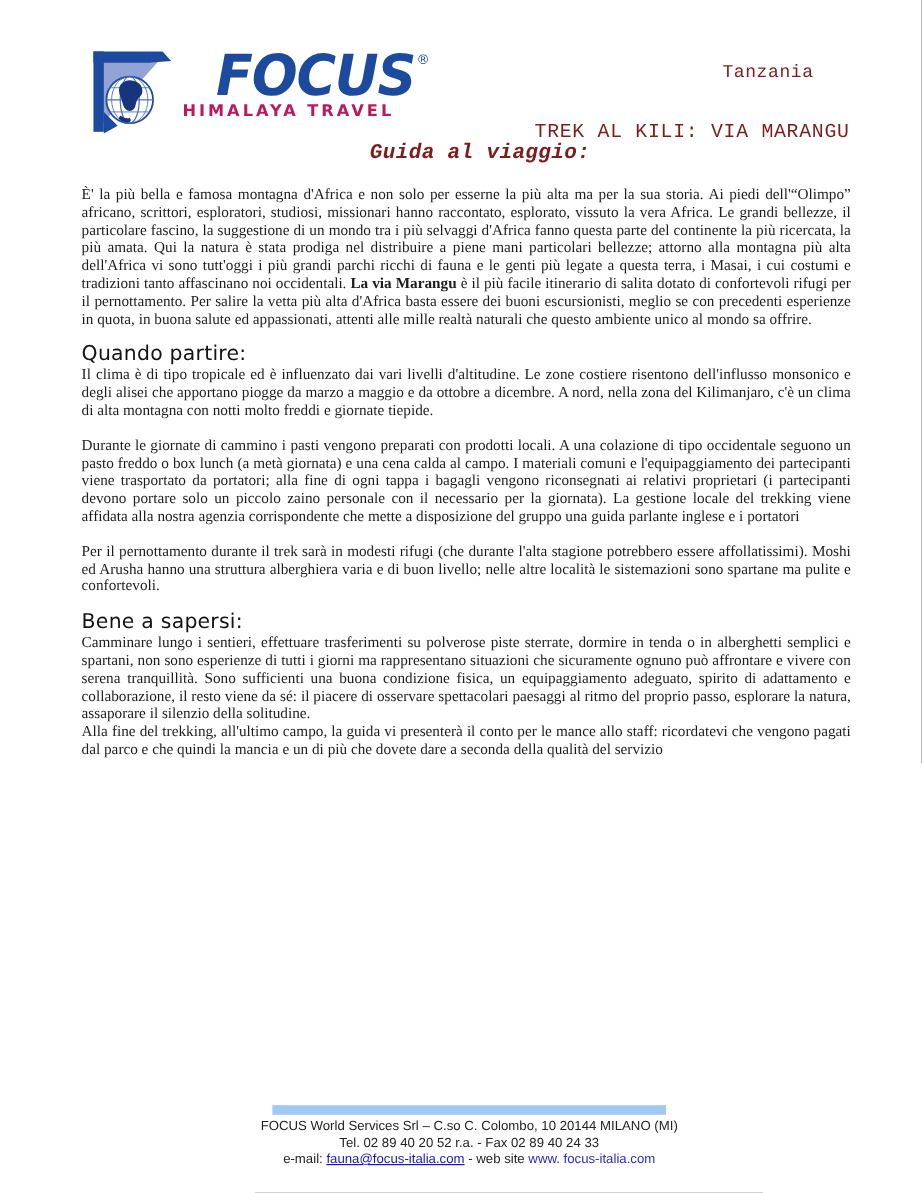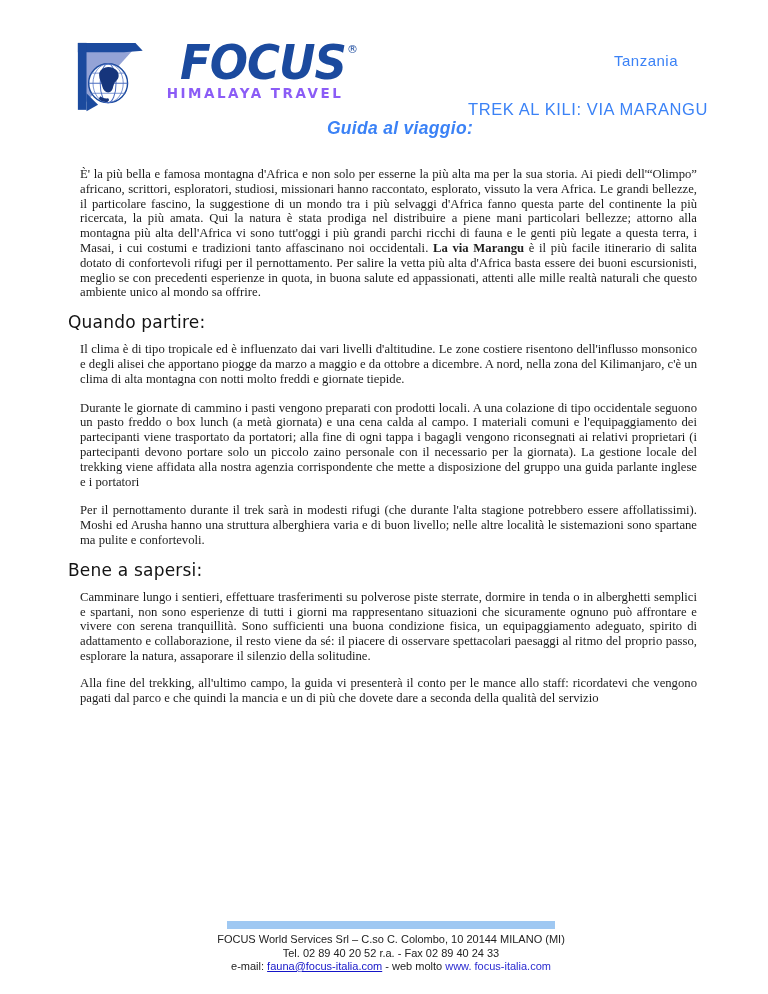--- a/index.html
+++ b/index.html
@@ -29,45 +29,45 @@
     transform:scaleY(1.05);
   }
   .logo-reg{
     font-family:"DejaVu Sans", sans-serif;
     font-size:11px;color:#1b4a9e;margin-top:1px;margin-left:1px;
   }
   .logo-sub{
     font-family:"DejaVu Sans", sans-serif;
     font-weight:bold;font-size:13.5px;
     letter-spacing:2.5px;
-    color:#8b5cf6;
-    margin-top:1px;text-align:center;
+    color:#be185d;
+    margin-top:1px;
   }
-  .hand{font-family:Liberation Sans, sans-serif;color:#3b82f6;}
+  .hand{font-family:Liberation Mono, monospace;color:#7f1d1d;}
   .kicker{
     position:absolute;top:52px;right:90px;
     font-size:15px;letter-spacing:0.5px;
   }
   .trek-title{
     position:absolute;top:100px;right:60px;
     font-size:16.5px;letter-spacing:0.6px;
   }
   .doc-title{
     position:absolute;top:118px;left:16px;width:768px;
     text-align:center;
     font-style:italic;font-weight:bold;
     font-size:17.5px;letter-spacing:0.3px;
   }
   
   .content{
     position:absolute;left:68px;top:155px;width:641px;
     font-size:12.7px;line-height:14.8px;
     text-align:justify;
   }
-  .content p{margin:12px;}
+  .content p{margin:0;}
   .section{margin-top:14px;}
   .section-heading{
     font-family:"DejaVu Sans", sans-serif;
     font-size:17px;line-height:16px;
     letter-spacing:0.2px;
     text-align:left;
     margin:0 0 2px 0;
     color:#131313;
   }
   .bold{font-weight:bold;}
@@ -151,16 +151,16 @@
       <p>Camminare lungo i sentieri, effettuare trasferimenti su polverose piste sterrate, dormire in tenda o in alberghetti semplici e spartani, non sono esperienze di tutti i giorni ma rappresentano situazioni che sicuramente ognuno può affrontare e vivere con serena tranquillità.  Sono sufficienti una buona condizione fisica, un equipaggiamento adeguato, spirito di adattamento e collaborazione, il resto viene da sé: il piacere di osservare spettacolari paesaggi al ritmo del proprio passo, esplorare la natura, assaporare il silenzio della solitudine.</p>
       <p>Alla fine del trekking, all'ultimo campo, la guida vi presenterà il conto per le mance allo staff: ricordatevi che vengono pagati dal parco e che quindi la mancia e un di più che dovete dare a seconda della qualità del servizio</p>
     </div>
 
   </div>
 
   <div class="footer">
     <div class="footer-bar"></div>
     <div class="footer-line">FOCUS World Services Srl – C.so C. Colombo, 10 20144 MILANO (MI)</div>
     <div class="footer-line">Tel. 02 89 40 20 52 r.a. - Fax 02 89 40 24 33</div>
-    <div class="footer-line"><span>e-mail: </span><a class="email-link">fauna@focus-italia.com</a><span> - web molto </span><span class="website">www. focus-italia.com</span></div>
+    <div class="footer-line"><span>e-mail: </span><a class="email-link">fauna@focus-italia.com</a><span> - web site </span><span class="website">www. focus-italia.com</span></div>
   </div>
 
 </div>
 
 </body></html>

